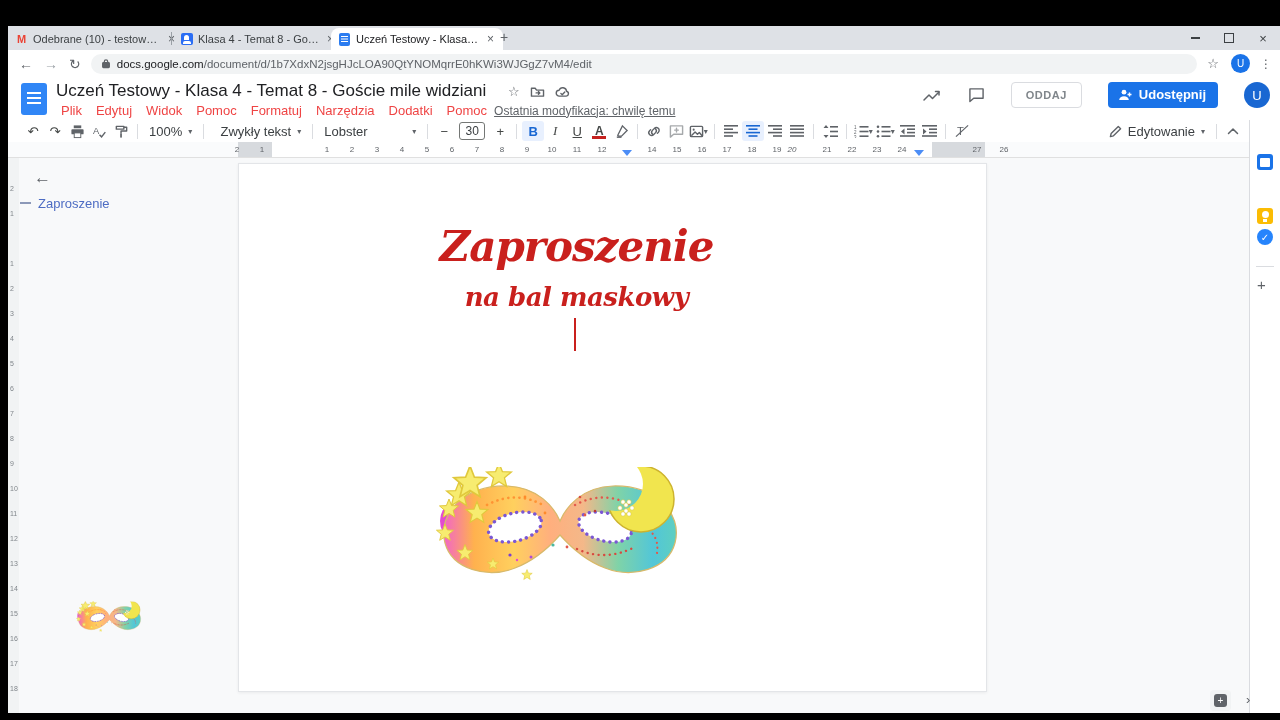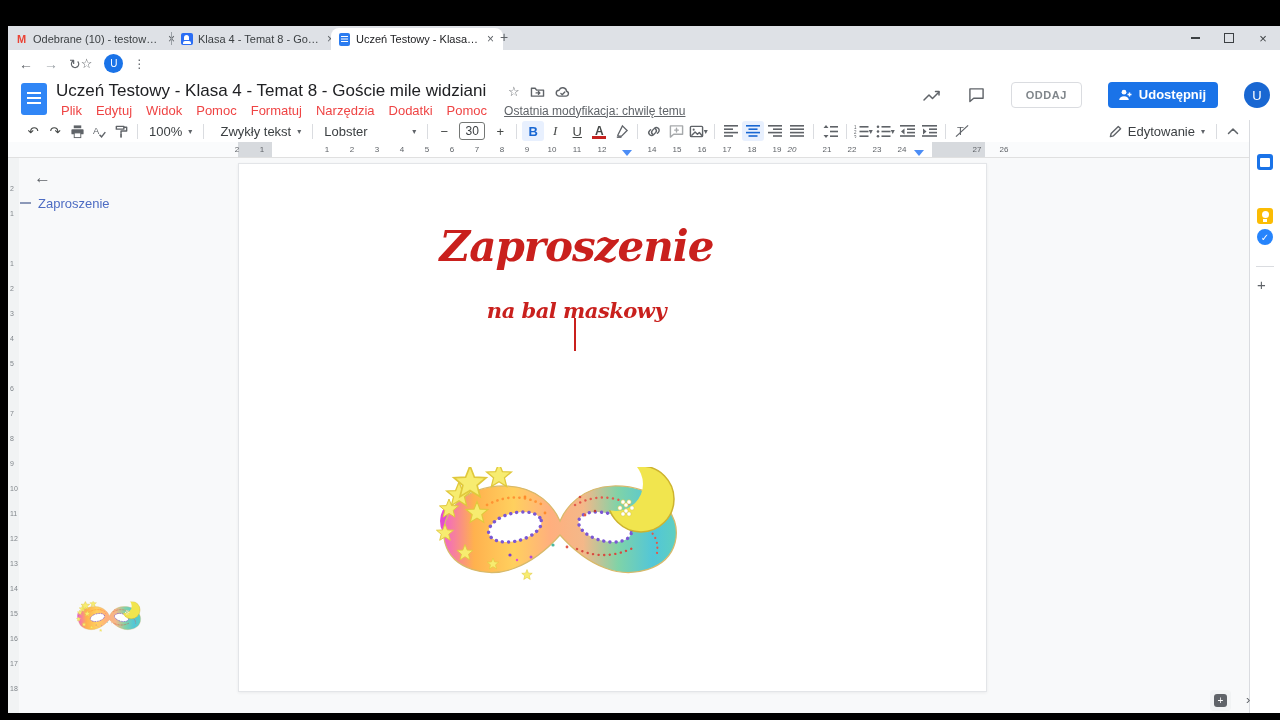--- a/index.html
+++ b/index.html
@@ -44,21 +44,21 @@
 
   
   #docsheader{position:absolute;left:0;top:51px;right:0;height:43px;background:#fff;}
   #docicon{position:absolute;left:13px;top:6px;width:26px;height:32px;background:#3086f6;border-radius:3px;}
   #docicon:after{content:"";position:absolute;left:6px;top:9px;width:14px;height:2px;background:#fff;
     box-shadow:0 5px 0 #fff,0 10px 0 #fff;}
   #doctitle{position:absolute;left:48px;top:4px;font-size:17px;color:#202124;white-space:nowrap;}
   .title-icons{position:absolute;top:7px;display:flex;gap:10px;color:#5f6368;font-size:13px;align-items:center;}
   #menubar{position:absolute;left:46px;top:26px;display:flex;align-items:center;gap:0;}
   #menubar .menu{font-size:13px;color:#ef4444;padding:0 7px;}
-  #lastmod{font-size:12px;color:#5f6368;text-decoration:underline;margin-left:10px;white-space:nowrap;}
+  #lastmod{font-size:12px;color:#5f6368;text-decoration:underline;white-space:nowrap;}
   #hdr-right{position:absolute;right:10px;top:5px;display:flex;align-items:center;gap:26px;}
   #oddaj{border:1px solid #dadce0;border-radius:4px;color:#80868b;font-size:11px;font-weight:bold;
     letter-spacing:.5px;padding:6px 14px;background:#fff;}
   #sharebtn{background:#1a73e8;color:#fff;border-radius:4px;font-size:13px;font-weight:bold;
     padding:5px 12px 6px 10px;display:flex;align-items:center;gap:7px;}
   .hdr-avatar{width:26px;height:26px;border-radius:50%;background:#1967d2;color:#fff;font-size:13px;
     display:flex;align-items:center;justify-content:center;}
 
   
   #toolbar{position:absolute;left:0;top:94px;right:30px;height:22px;background:#fff;
@@ -96,21 +96,21 @@
   #page{position:absolute;left:219px;top:5px;width:747px;height:527px;background:#fff;
     border:1px solid #e3e5e8;box-shadow:0 1px 3px rgba(0,0,0,.06);}
   #outline-back{position:absolute;left:15px;top:10px;font-size:17px;color:#5f6368;}
   #outline-dash{position:absolute;left:1px;top:44px;width:11px;height:2px;background:#8c99b8;}
   #outline-item{position:absolute;left:19px;top:38px;font-size:13px;color:#4d6cc3;}
   .doc-title{position:absolute;left:350px;top:64px;width:415px;text-align:center;
     font-family:"DejaVu Serif","Liberation Serif",serif;font-style:italic;font-weight:bold;
     font-size:42px;color:#c9201d;letter-spacing:-1px;}
   .doc-subtitle{position:absolute;left:350px;top:124px;width:415px;text-align:center;
     font-family:"DejaVu Serif","Liberation Serif",serif;font-style:italic;font-weight:bold;
-    font-size:21px;color:#c9201d;letter-spacing:-.5px;margin-top:16px;}
+    font-size:26px;color:#c9201d;letter-spacing:-.5px;}
   #cursor{position:absolute;left:555px;top:160px;width:2px;height:33px;background:#c9201d;}
   #mask-big{position:absolute;left:416px;top:309px;width:250px;height:120px;}
   #mask-small{position:absolute;left:57px;top:443px;width:67px;height:33px;}
 
   
   #sidepanel{position:absolute;right:0;top:94px;width:30px;bottom:0;background:#fff;border-left:1px solid #dadce0;}
   .sp-ic{position:absolute;left:7px;width:16px;height:16px;}
   .sp-cal{background:#1a73e8;border-radius:3px;position:relative;}
   .sp-cal:after{content:"";position:absolute;left:3px;top:4px;width:10px;height:9px;background:#fff;border-radius:1px;}
   .sp-keep{background:#fbbc04;border-radius:3px;position:relative;}
@@ -163,20 +163,27 @@
       </div>
     <div class="winctl" style="right:0;">
         <span class="closex">×</span>
       </div>
   </div>
 
   <div id="navbar">
     <span class="navic">←</span>
     <span class="navic dim">→</span>
     <span class="navic">↻</span>
+    <div id="omnibox">
+      <svg class="sic" width="10" height="11" viewBox="0 0 12 13">
+        <rect x="2" y="5.5" width="8" height="6" rx="1" fill="#5f6368"></rect>
+          <path d="M4 5.5V4a2 2 0 014 0v1.5"></path>
+      </svg>
+      <span><span class="host">docs.google.com</span><span class="path">/document/d/1b7XdxN2jsgHJcLOA90QtYNOMqrrE0hKWi3WJGgZ7vM4/edit</span></span>
+    </div>
     <span class="starbtn">☆</span>
     <div class="mini-avatar">U</div>
     <span class="kebab">⋮</span>
   </div>
 
   <div id="docsheader">
     <div id="docicon"></div>
     <div id="doctitle">Uczeń Testowy - Klasa 4 - Temat 8 - Goście mile widziani</div>
     <div class="title-icons" style="left:500px;">
       <span>☆</span>

